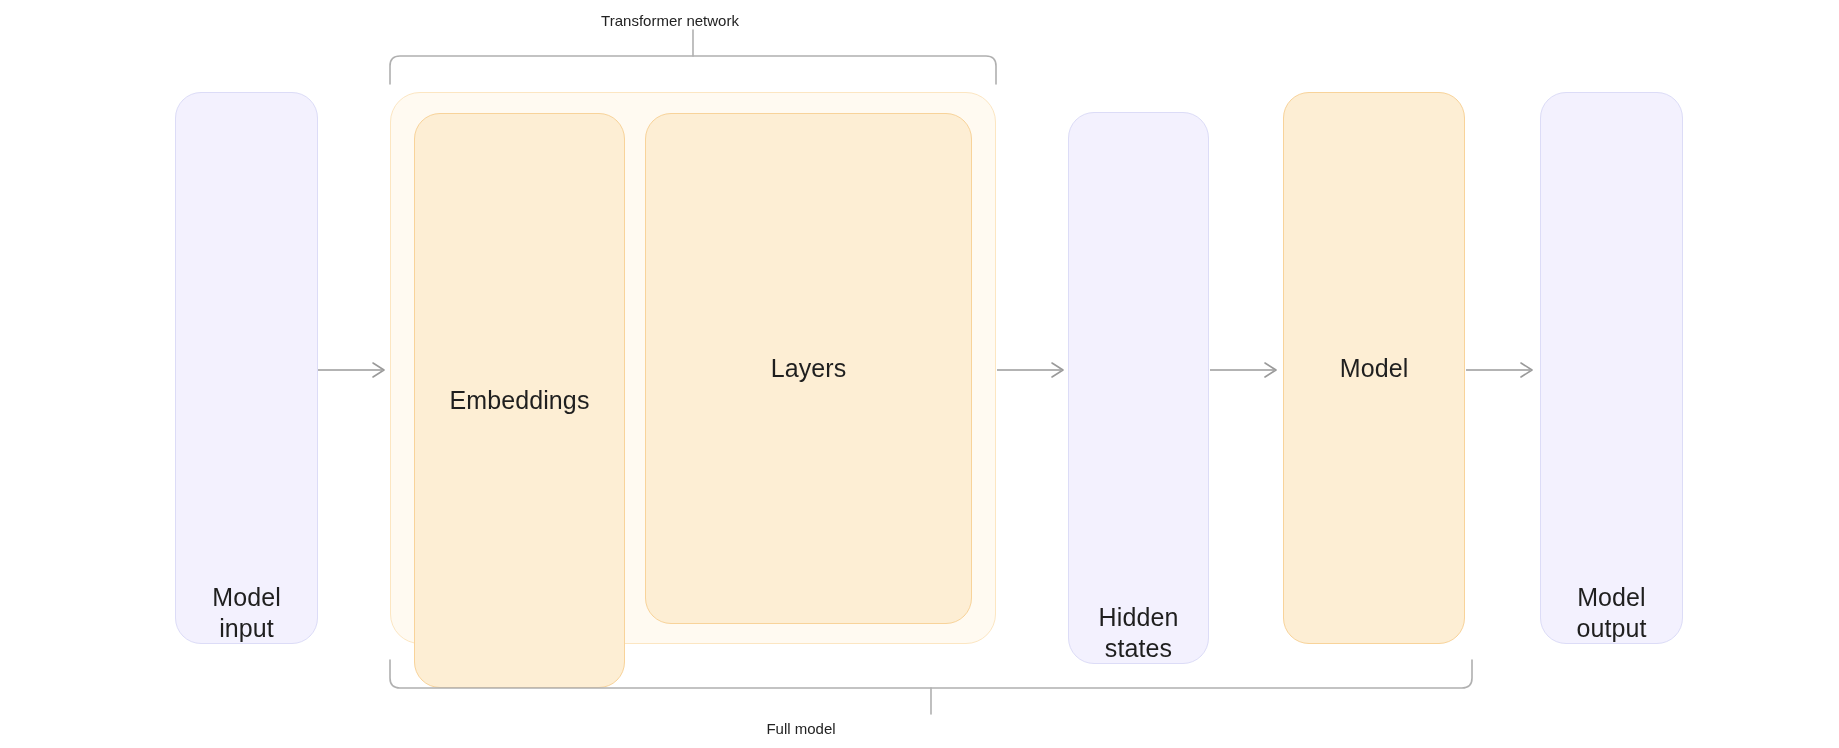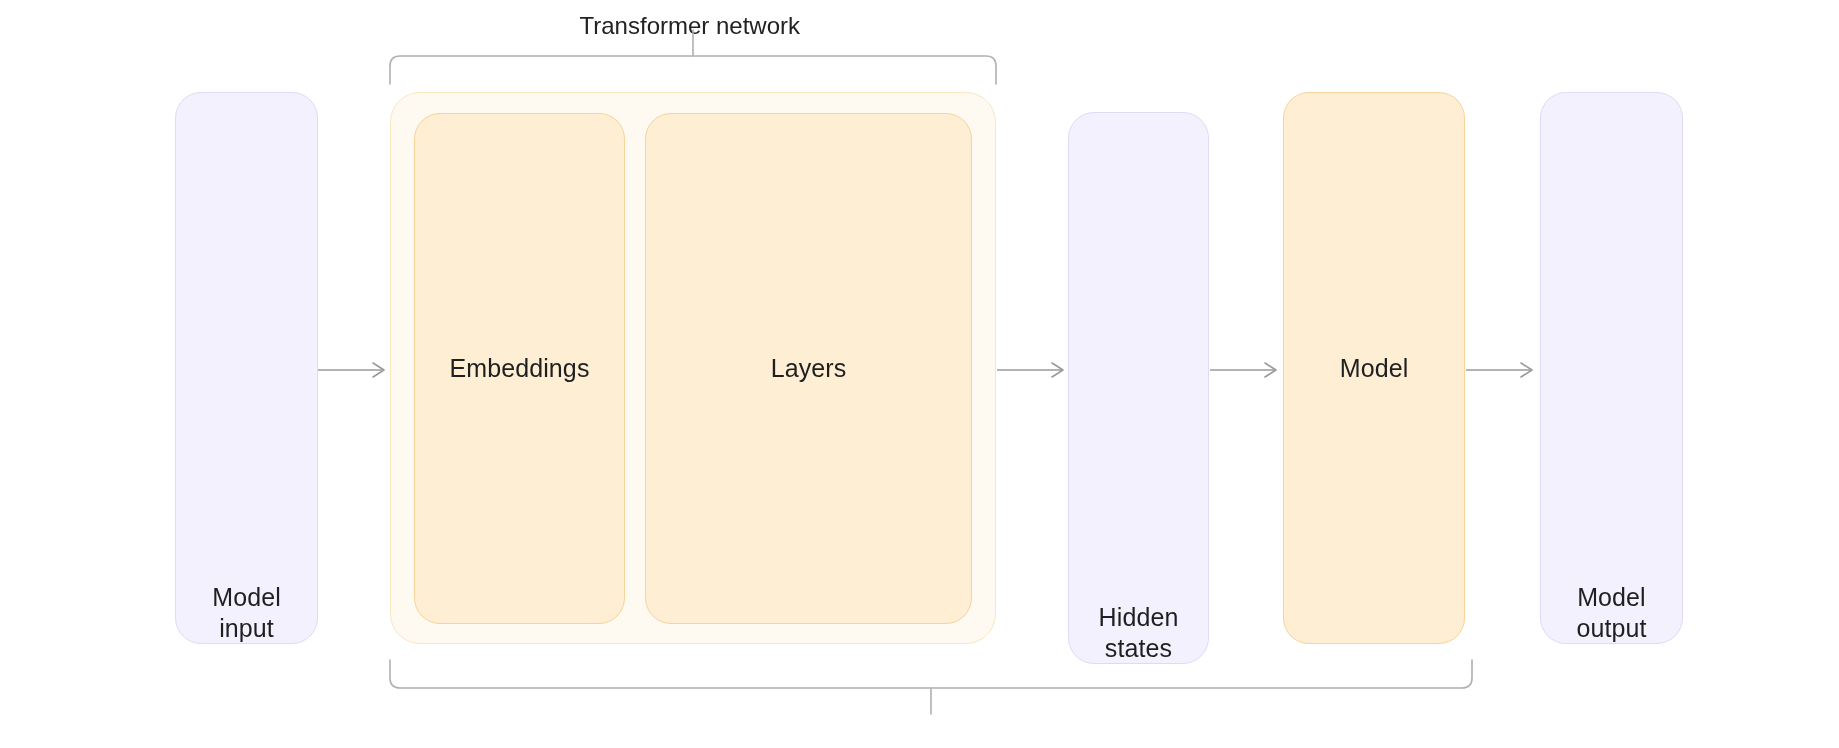--- a/index.html
+++ b/index.html
@@ -68,24 +68,24 @@
 
   
   .bracket {
     position: absolute;
     pointer-events: none;
   }
   .bracket svg { display: block; overflow: visible; }
 
   .bracket-label {
     position: absolute;
-    font-size: 24px;
+    font-size: 15px;
     color: #222222;
     white-space: nowrap;
-    text-align: right;
+    text-align: center;
   }
 </style>
 </head>
 <body>
 
 <div id="stage">
 
   <div class="bracket-label" style="left:540px; top:12px; width:260px;">Transformer network</div>
 
   <div class="bracket" style="left:388px; top:44px; width:610px; height:44px;">
@@ -102,21 +102,21 @@
 
   <div class="arrow" style="left:318px; top:358px; width:72px;">
     <svg width="72" height="24" viewBox="0 0 72 24" fill="none">
       <path d="M0 12 L64 12" stroke="#9a9a9a" stroke-width="1.6"></path>
       <path d="M55 5 L66 12 L55 19" stroke="#9a9a9a" stroke-width="1.6" fill="none" stroke-linecap="round" stroke-linejoin="round"></path>
     </svg>
   </div>
 
   <div class="node node-cream-outer" style="left:390px; top:92px; width:606px; height:552px;"></div>
 
-  <div class="node node-cream-inner" style="left:414px; top:113px; width:211px; height:511px;">
+  <div class="node node-cream-inner" style="left:414px; top:113px; width:211px; height:575px;">
     <span class="node-label">Embeddings</span>
   </div>
 
   <div class="node node-cream-inner" style="left:645px; top:113px; width:327px; height:511px;">
     <span class="node-label">Layers</span>
   </div>
 
   <div class="arrow" style="left:997px; top:358px; width:72px;">
     <svg width="72" height="24" viewBox="0 0 72 24" fill="none">
       <path d="M0 12 L64 12" stroke="#9a9a9a" stroke-width="1.6"></path>
@@ -152,14 +152,15 @@
 output</span>
   </div>
 
   <div class="bracket" style="left:388px; top:658px; width:1086px; height:44px;">
     <svg width="1086" height="44" viewBox="0 0 1086 44" fill="none">
       <path d="M2 2 L2 20 Q2 30 12 30 L1074 30 Q1084 30 1084 20 L1084 2" stroke="#b0b0b0" stroke-width="1.6" fill="none" stroke-linecap="round"></path>
       <path d="M543 30 L543 56" stroke="#b0b0b0" stroke-width="1.6" stroke-linecap="round"></path>
     </svg>
   </div>
 
+  <div class="bracket-label" style="left:801px; top:720px; width:260px; transform:translateX(-130px);">Full model</div>
 
 </div>
 
 </body></html>

